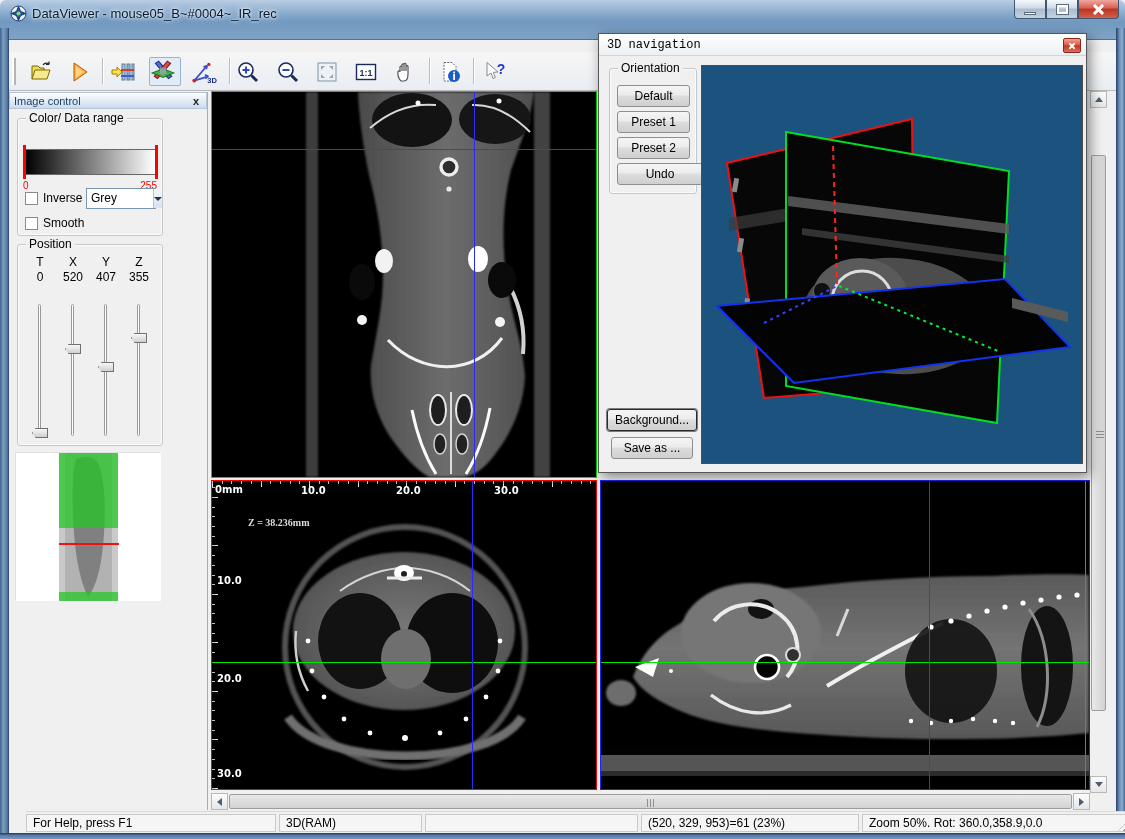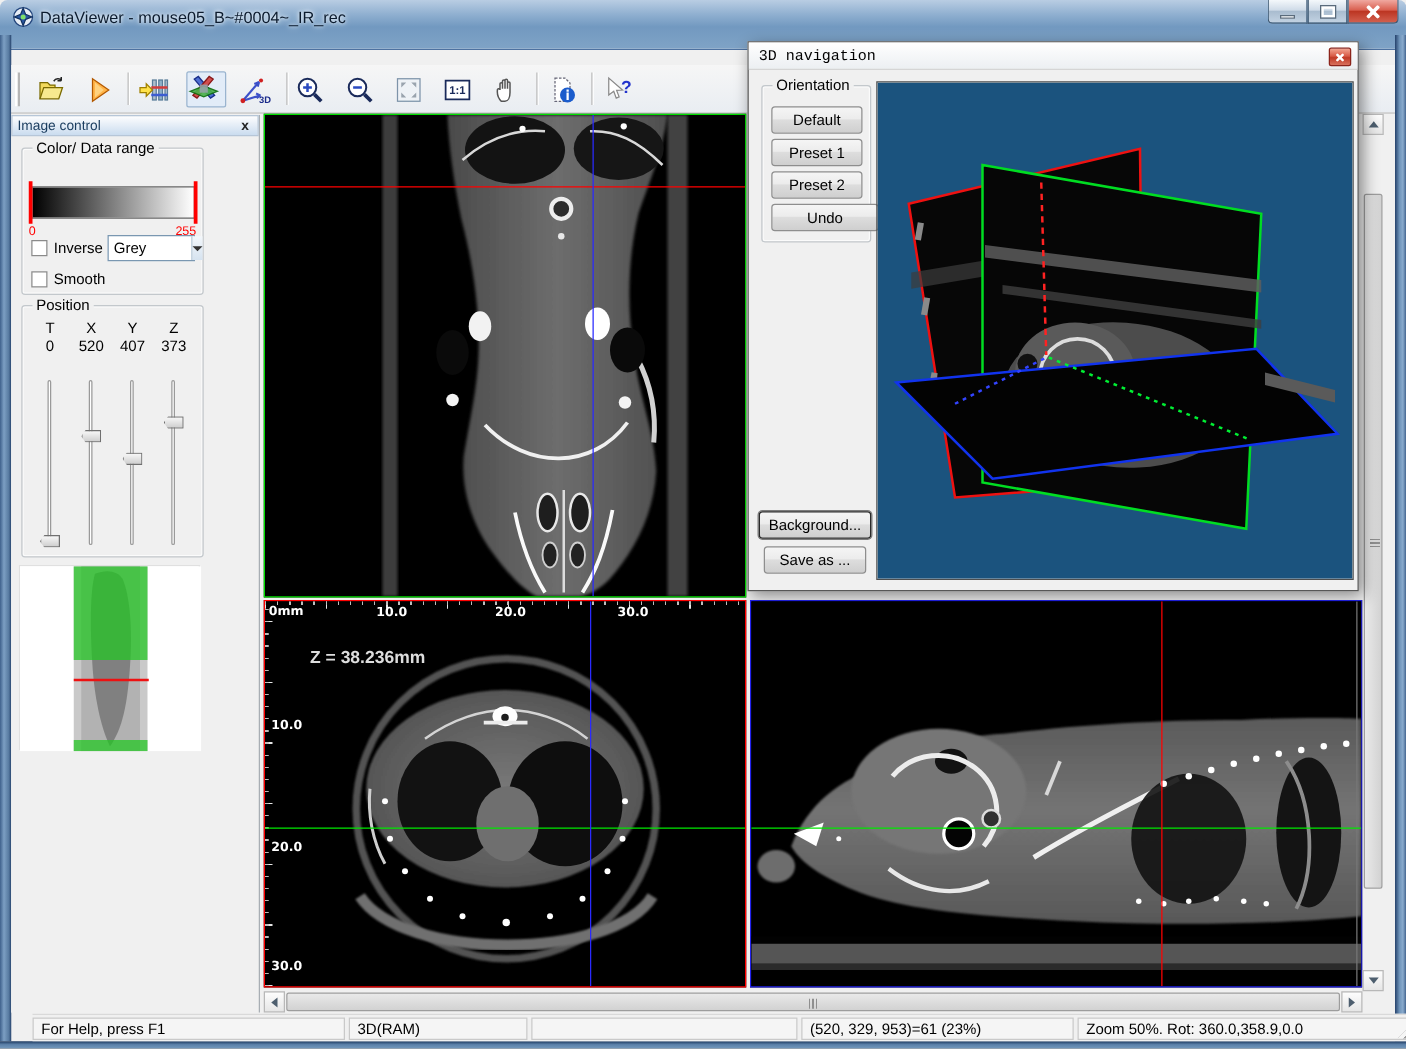--- a/index.html
+++ b/index.html
@@ -63,21 +63,21 @@
   .thumbnail{background:#fff;border:1px solid #e0e0e0;}
   
   .client-bg{left:9px;top:91px;width:1107px;height:719px;background:#f0f0f0;}
   .view{background:#000;overflow:hidden;}
   .v-coronal{border:1px solid #00e000;}
   .v-axial{border:1px solid #ff0000;}
   .v-sagittal{border:1px solid #2222ee;}
   .xline{height:1px;width:100%;left:0;}
   .yline{width:1px;height:100%;top:0;}
   .ruler-lab{color:#fff;font-weight:bold;font-size:10px;font-family:"DejaVu Sans",sans-serif;}
-  .zlab{color:#ddd;font-weight:bold;font-size:14px;font-family:Liberation Sans, sans-serif;}
+  .zlab{color:#ddd;font-weight:bold;font-size:10px;font-family:Liberation Serif, serif;}
   
   .sb{background:#f0f0f0;}
   .sb-btn{background:linear-gradient(#fdfdfd,#e6e6e6);border:1px solid #b8b8b8;display:flex;align-items:center;justify-content:center;}
   .sb-thumb{background:linear-gradient(90deg,#e9e9e9,#d2d2d2);border:1px solid #9d9d9d;border-radius:2px;}
   .sb-thumb.h{background:linear-gradient(180deg,#e9e9e9,#d2d2d2);}
   .arr{width:0;height:0;}
   .arr.up{border-left:4px solid transparent;border-right:4px solid transparent;border-bottom:5px solid #4d5e6e;}
   .arr.down{border-left:4px solid transparent;border-right:4px solid transparent;border-top:5px solid #4d5e6e;}
   .arr.left{border-top:4px solid transparent;border-bottom:4px solid transparent;border-right:5px solid #4d5e6e;}
   .arr.right{border-top:4px solid transparent;border-bottom:4px solid transparent;border-left:5px solid #4d5e6e;}
@@ -263,21 +263,21 @@
 
     <div class="group" style="left:8px;top:152px;width:146px;height:202px">
       <span class="group-label">Position</span>
       <div class="abs axis-name" style="left:7px;top:10px">T</div>
       <div class="abs axis-name" style="left:40px;top:10px">X</div>
       <div class="abs axis-name" style="left:73px;top:10px">Y</div>
       <div class="abs axis-name" style="left:106px;top:10px">Z</div>
       <div class="abs axis-val" style="left:7px;top:25px">0</div>
       <div class="abs axis-val" style="left:40px;top:25px">520</div>
       <div class="abs axis-val" style="left:73px;top:25px">407</div>
-      <div class="abs axis-val" style="left:106px;top:25px">373</div>
+      <div class="abs axis-val" style="left:106px;top:25px">355</div>
       <div class="abs slider-track" style="left:20px;top:59px;height:132px"></div>
       <div class="abs slider-track" style="left:53px;top:59px;height:132px"></div>
       <div class="abs slider-track" style="left:86px;top:59px;height:132px"></div>
       <div class="abs slider-track" style="left:119px;top:59px;height:132px"></div>
       <div class="abs slider-thumb" style="left:14px;top:183px"></div>
       <div class="abs slider-thumb" style="left:47px;top:99px"></div>
       <div class="abs slider-thumb" style="left:80px;top:117px"></div>
       <div class="abs slider-thumb" style="left:113px;top:88px"></div>
     </div>
 

